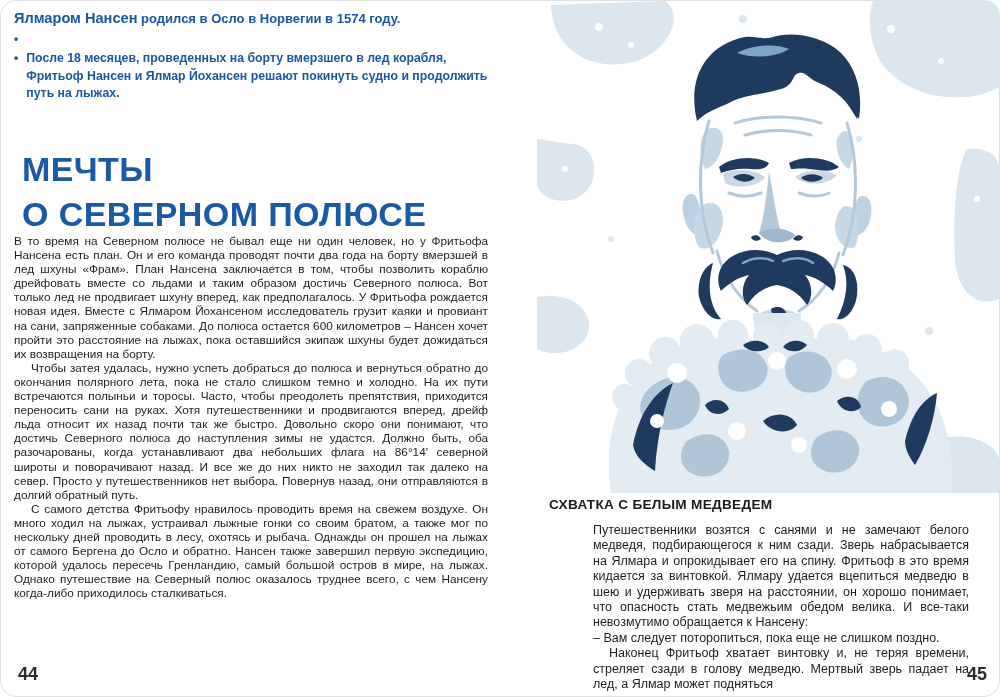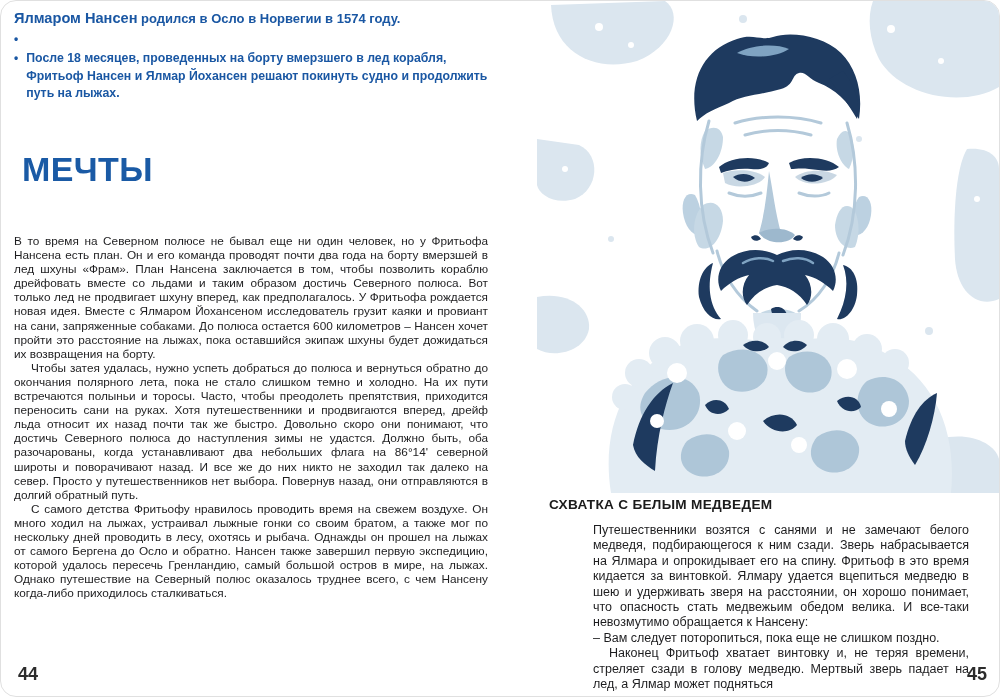--- a/index.html
+++ b/index.html
@@ -51,21 +51,21 @@
     <p class="lead"><span class="lead-name">Ялмаром Нансен</span><span> родился в Осло в Норвегии в 1574 году.</span></p>
     <div class="bullet">
       <span class="dot">•</span>
     </div>
     <div class="bullet">
       <span class="dot">•</span>
       <span>После 18 месяцев, проведенных на борту вмерзшего в лед корабля, Фритьоф Нансен и Ялмар Йохансен решают покинуть судно и продолжить путь на лыжах.</span>
     </div>
   </section>
 
-  <h1 class="headline"><span>МЕЧТЫ</span><br></h1>
+  <h1 class="headline"><span>МЕЧТЫ</span><br><span>О СЕВЕРНОМ ПОЛЮСЕ</span></h1>
 
   <article class="bodycol" lang="ru">
     <p>В то время на Северном полюсе не бывал еще ни один человек, но у Фритьофа Нансена есть план. Он и его команда проводят почти два года на борту вмерзшей в лед шхуны «Фрам». План Нансена заключается в том, чтобы позволить кораблю дрейфовать вместе со льдами и таким образом достичь Северного полюса. Вот только лед не продвигает шхуну вперед, как предполагалось. У Фритьофа рождается новая идея. Вместе с Ялмаром Йохансеном исследователь грузит каяки и провиант на сани, запряженные собаками. До полюса остается 600 километров – Нансен хочет пройти это расстояние на лыжах, пока оставшийся экипаж шхуны будет дожидаться их возвращения на борту.</p>
     <p class="ind">Чтобы затея удалась, нужно успеть добраться до полюса и вернуться обратно до окончания полярного лета, пока не стало слишком темно и холодно. На их пути встречаются полыньи и торосы. Часто, чтобы преодолеть препятствия, приходится переносить сани на руках. Хотя путешественники и продвигаются вперед, дрейф льда относит их назад почти так же быстро. Довольно скоро они понимают, что достичь Северного полюса до наступления зимы не удастся. Должно быть, оба разочарованы, когда устанавливают два небольших флага на 86°14' северной широты и поворачивают назад. И все же до них никто не заходил так далеко на север. Просто у путешественников нет выбора. Повернув назад, они отправляются в долгий обратный путь.</p>
     <p class="ind">С самого детства Фритьофу нравилось проводить время на свежем воздухе. Он много ходил на лыжах, устраивал лыжные гонки со своим братом, а также мог по нескольку дней проводить в лесу, охотясь и рыбача. Однажды он прошел на лыжах от самого Бергена до Осло и обратно. Нансен также завершил первую экспедицию, которой удалось пересечь Гренландию, самый большой остров в мире, на лыжах. Однако путешествие на Северный полюс оказалось труднее всего, с чем Нансену когда-либо приходилось сталкиваться.</p>
   </article>
 
   <div class="pn pn-left">44</div>
 
   <figure class="portrait">

